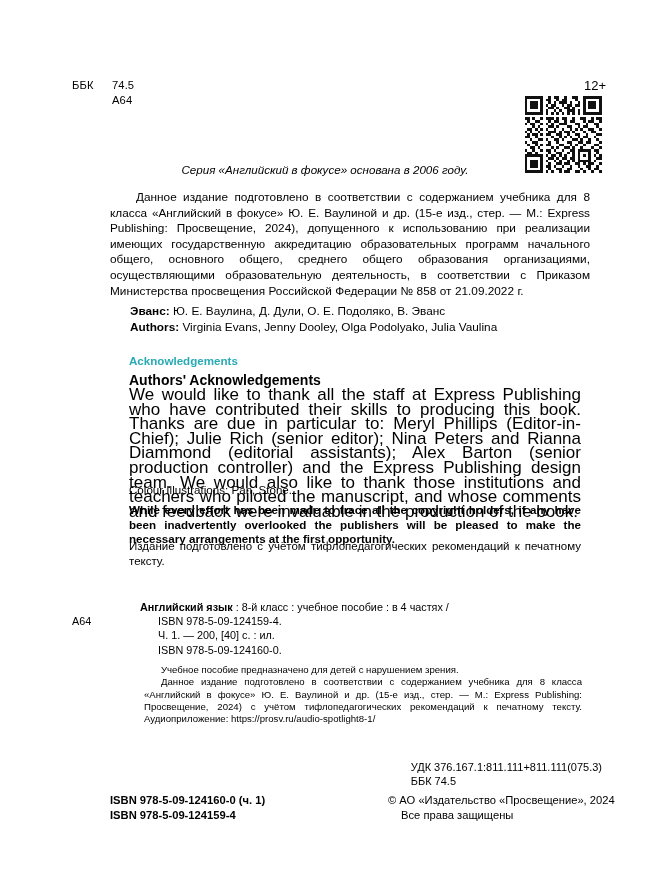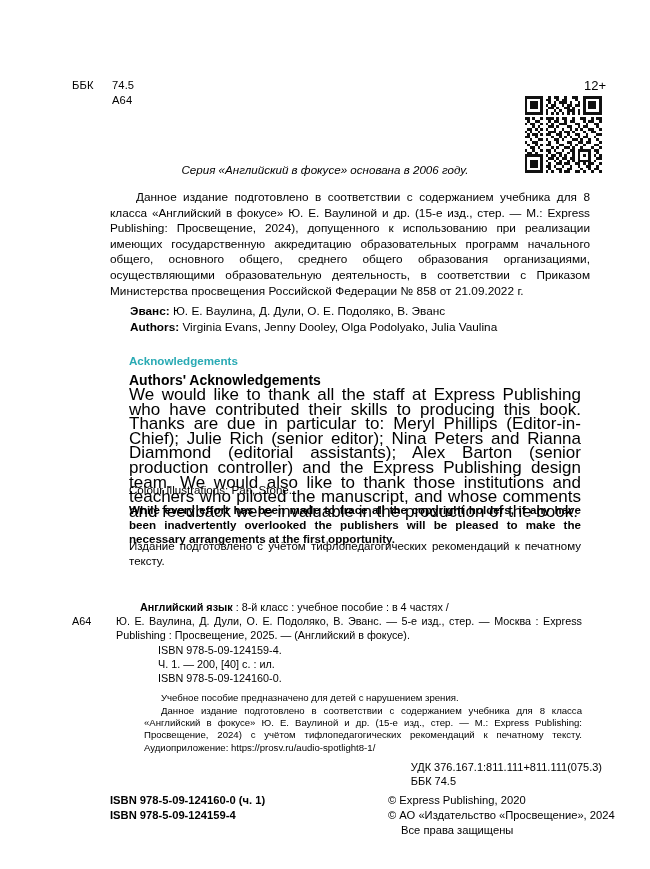--- a/index.html
+++ b/index.html
@@ -499,39 +499,37 @@
   <div class="ack-sub">Authors' Acknowledgements</div>
   <div class="ack-body">We would like to thank all the staff at Express Publishing who have contributed their skills to producing this book. Thanks are due in particular to: Meryl Phillips (Editor-in-Chief); Julie Rich (senior editor); Nina Peters and Rianna Diammond (editorial assistants); Alex Barton (senior production controller) and the Express Publishing design team. We would also like to thank those institutions and teachers who piloted the manuscript, and whose comments and feedback were invaluable in the production of the book.</div>
   <div class="colour-illus">Colour Illustrations: Pan, Stone.</div>
   <div class="trace-note">While every effort has been made to trace all the copyright holders, if any have been inadvertently overlooked the publishers will be pleased to make the necessary arrangements at the first opportunity.</div>
   <div class="tiflo-note">Издание подготовлено с учётом тифлопедагогических рекомендаций к печатному тексту.</div>
 
   <div class="cip">
     <div class="cip-title"><b>Английский язык</b><span> : 8-й класс : учебное пособие : в 4 частях /</span></div>
     <div class="cip-body">
       <span class="cip-sig">А64</span>
-      <span>Ю. Е. Ваулина, Д. Дули, О. Е. Подоляко, В. Эванс. — 5-е изд., стер. — Москва : Express Publishing : Просвещение, 2025. — (Английский в фокусе).</span>
     </div>
     <div class="cip-isbn">ISBN 978-5-09-124159-4.</div>
     <div class="cip-isbn">Ч. 1. — 200, [40] с. : ил.</div>
     <div class="cip-isbn">ISBN 978-5-09-124160-0.</div>
     <div class="cip-small">
       <span class="ind">Учебное пособие предназначено для детей с нарушением зрения.</span>
       <span class="ind">Данное издание подготовлено в соответствии с содержанием учебника для 8 класса «Английский в фокусе» Ю. Е. Ваулиной и др. (15-е изд., стер. — М.: Express Publishing: Просвещение, 2024) с учётом тифлопедагогических рекомендаций к печатному тексту. Аудиоприложение: https://prosv.ru/audio-spotlight8-1/</span>
     </div>
   </div>
 
   <div class="udk-repeat">
     <span>УДК 376.167.1:811.111+811.111(075.3)</span>
     <span class="r2">ББК 74.5</span>
   </div>
 
   <div class="footer-isbn">
     <div>ISBN 978-5-09-124160-0 (ч. 1)</div>
     <div>ISBN 978-5-09-124159-4</div>
   </div>
   <div class="footer-copy">
-    <div>© Express Publishing, 2020</div>
     <div>© АО «Издательство «Просвещение», 2024</div>
     <div class="indent">Все права защищены</div>
   </div>
 
 </div>
 
 </body></html>

